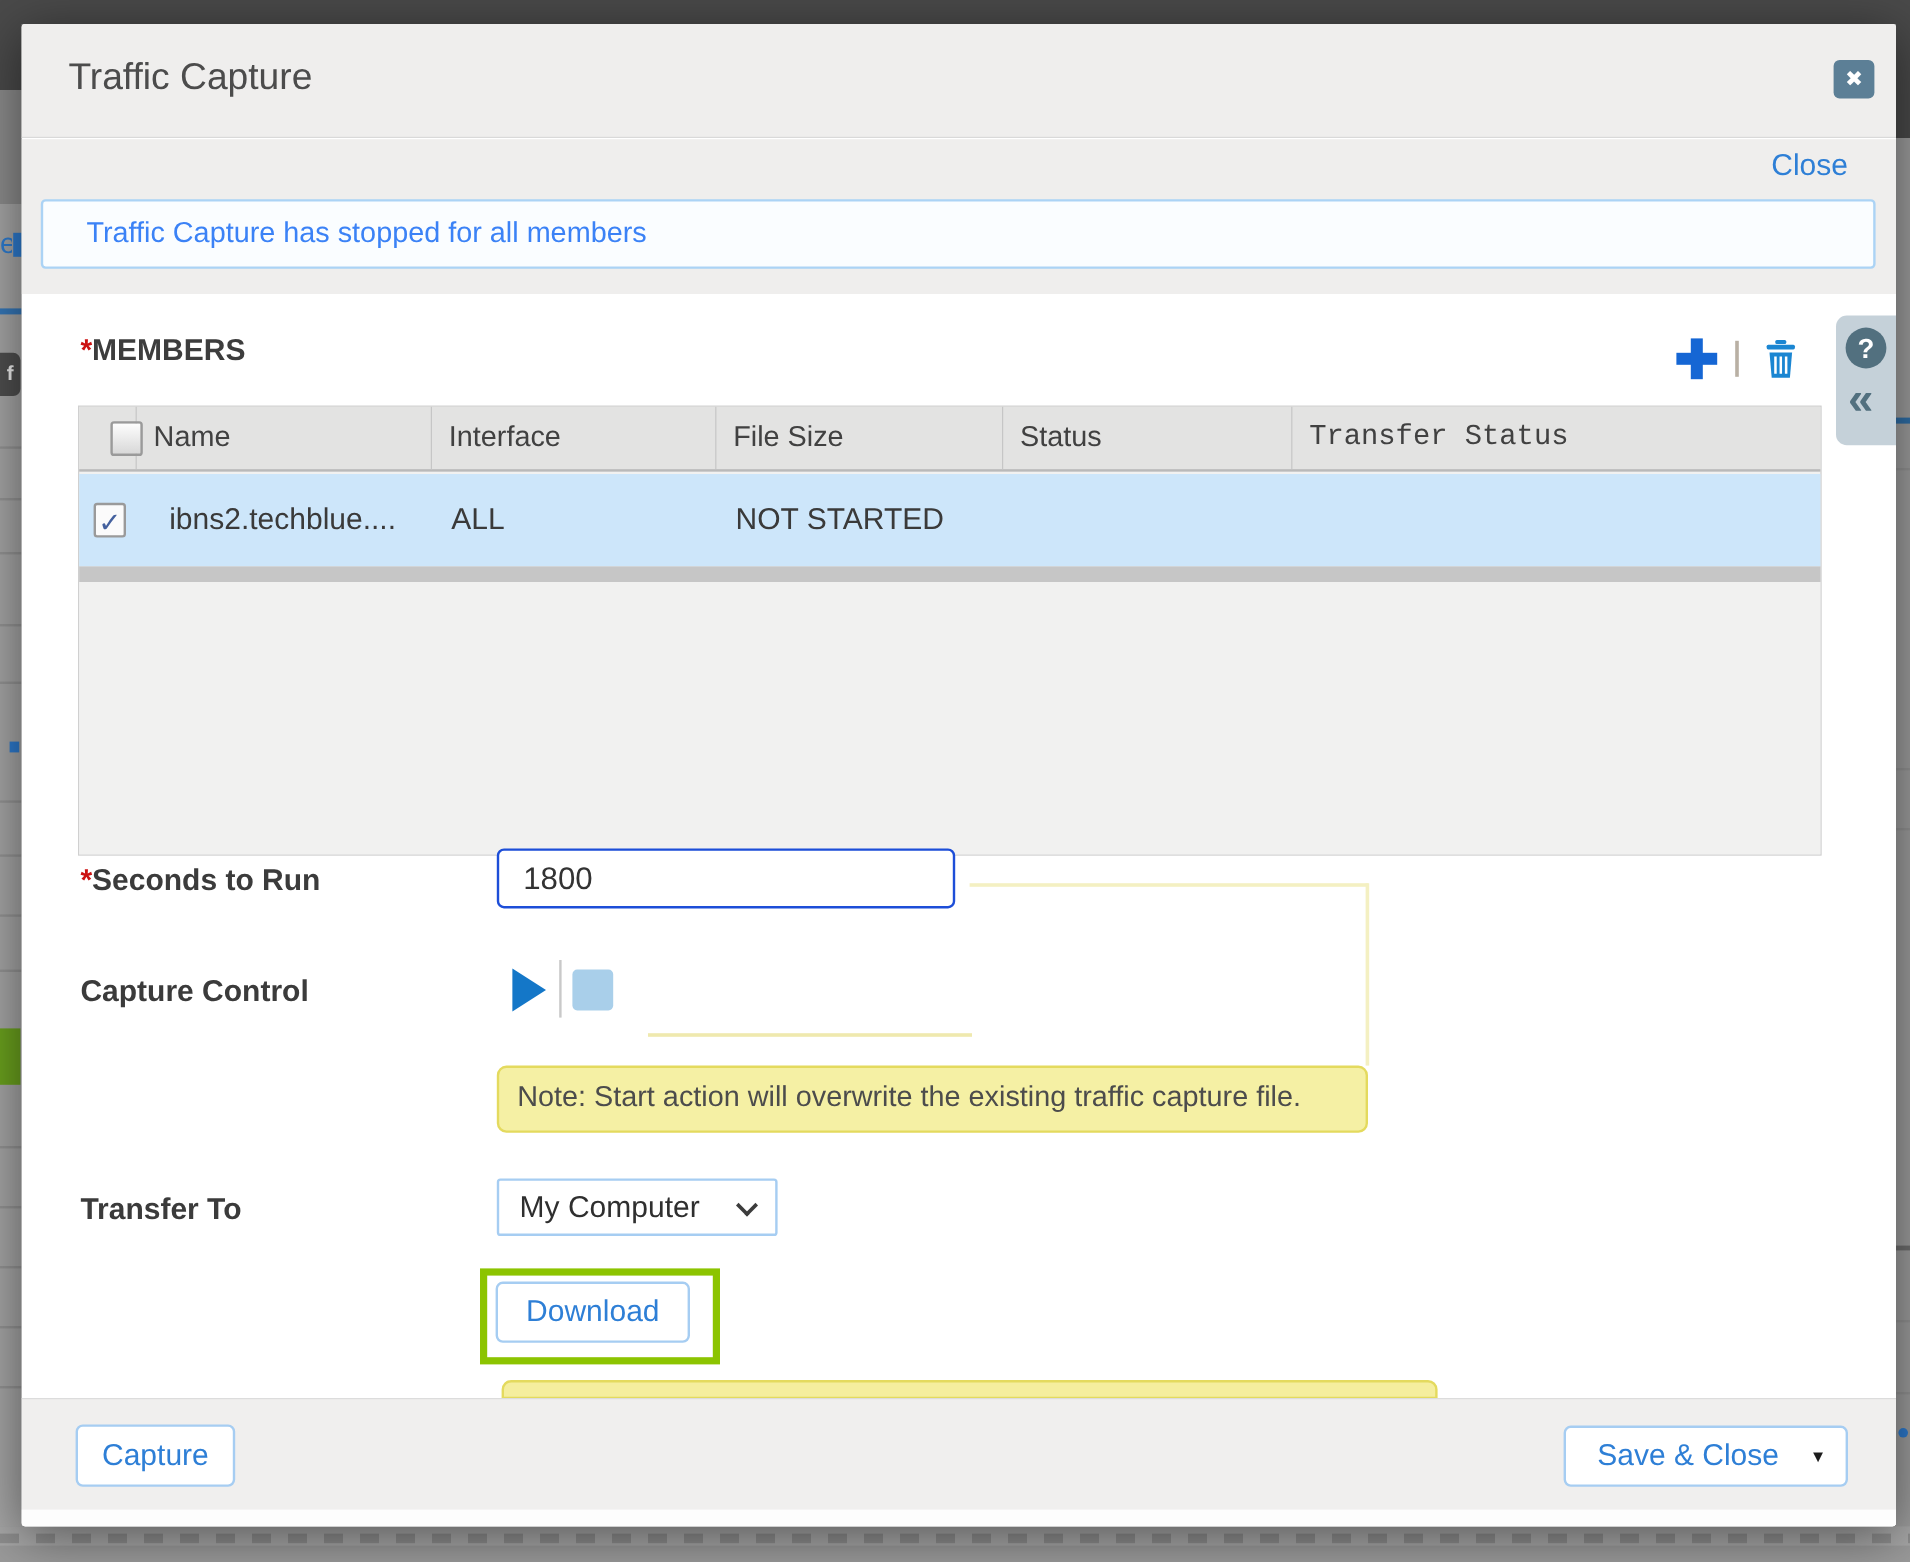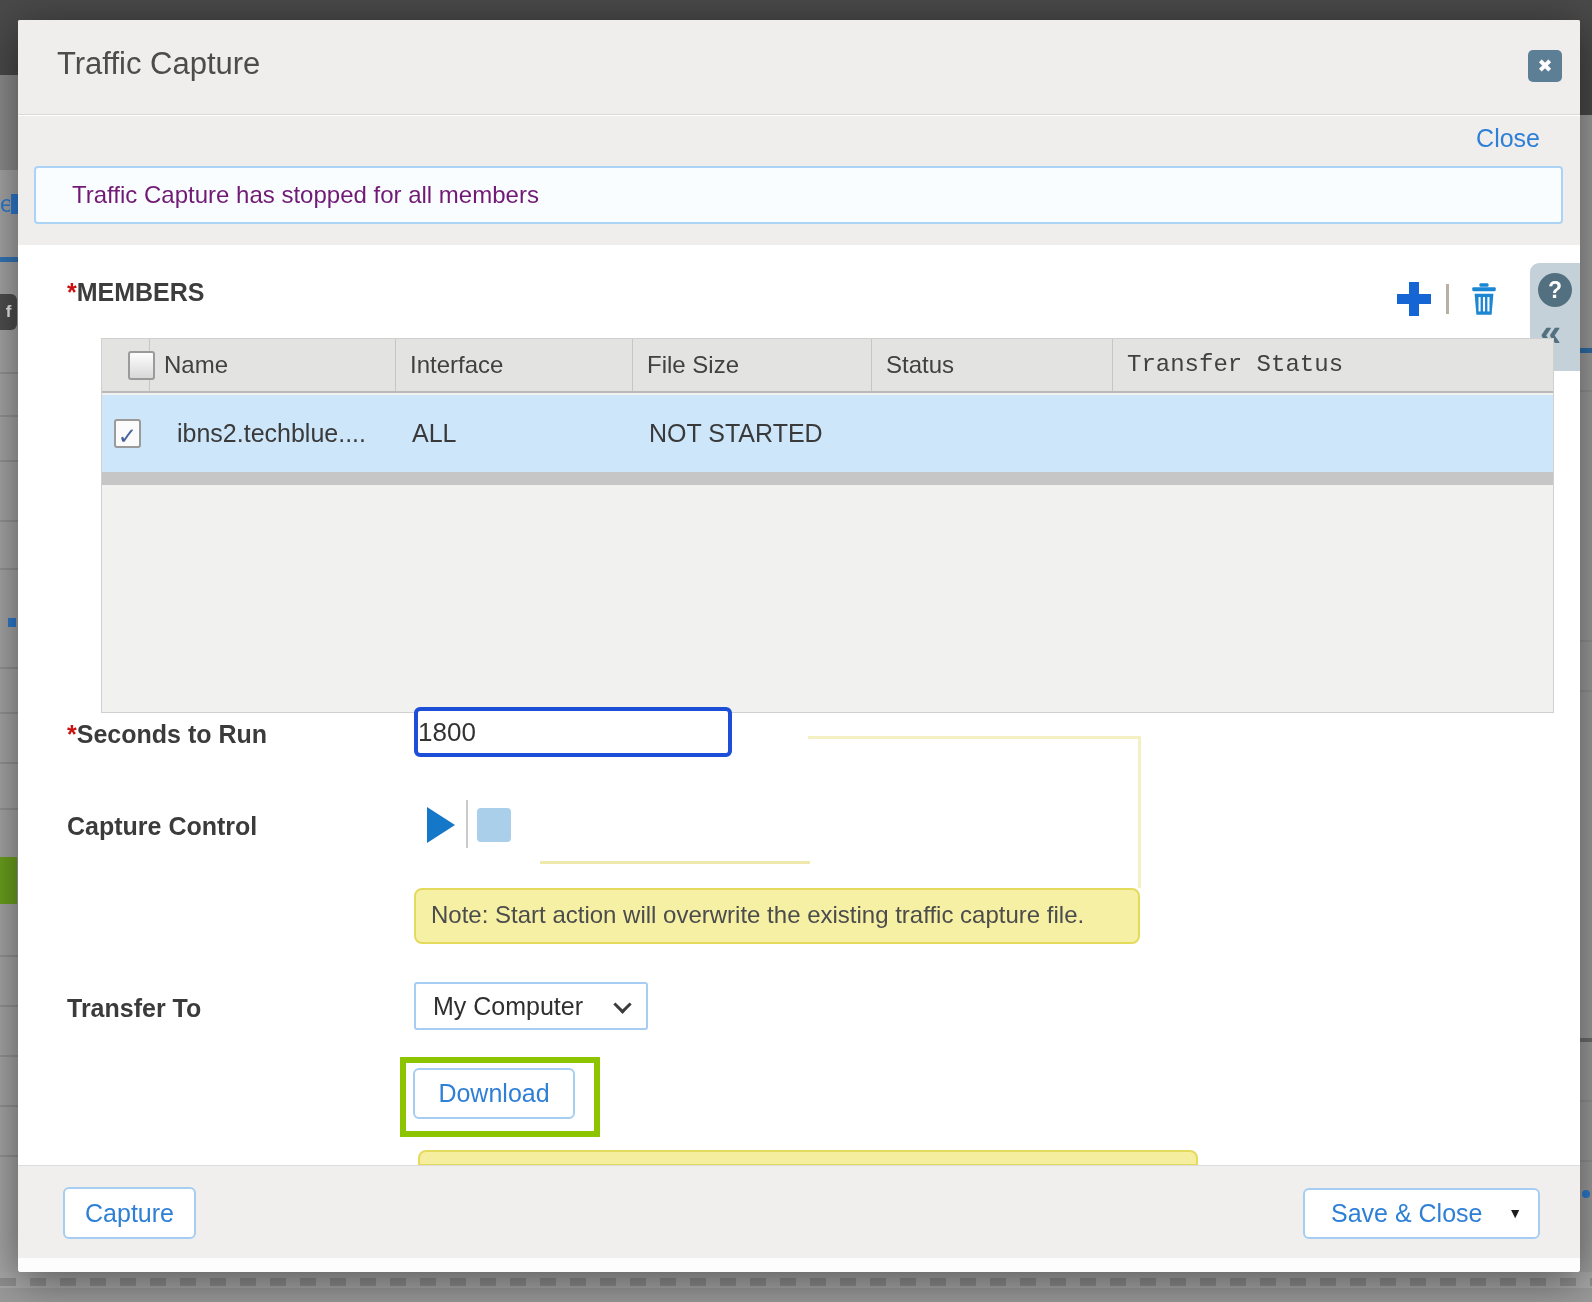--- a/index.html
+++ b/index.html
@@ -33,57 +33,57 @@
   
   .dialog { left:18px; top:20px; width:1562px; height:1252px; background:#fff;
      border-radius:3px; box-shadow:0 8px 45px rgba(0,0,0,.5); overflow:hidden; }
   .dlg-head { left:0; top:0; width:1562px; height:95px; background:#efeeed; border-bottom:1px solid #d9d9d9; }
   .dlg-title { left:39px; top:26px; font-size:31px; color:#4c4c4c; }
   .dlg-closebox { left:1510px; top:30px; width:34px; height:32px; background:#5c7f96; border-radius:5px;
      color:#fff; font-size:18px; text-align:center; line-height:32px; cursor:pointer; }
   .dlg-msgarea { left:0; top:96px; width:1562px; height:129px; background:#efeeed; }
   .close-link { top:104px; right:40px; font-size:25px; color:#2e7fd6; cursor:pointer; }
   .infobox { left:16px; top:146px; width:1529px; height:58px; background:#fafdff;
-     border:2px solid #abd3f5; border-radius:4px; font-size:24px; color:#701a75; line-height:54px; padding-left:36px; }
+     border:2px solid #abd3f5; border-radius:4px; font-size:24px; color:#3b82f6; line-height:54px; padding-left:36px; }
 
   .members-label { left:49px; top:258px; font-size:25px; font-weight:bold; color:#3d3d3d; }
   .req { color:#cc1111; font-weight:bold; }
 
   .icon-plus { left:1379px; top:262px; width:34px; height:34px; cursor:pointer; }
   .icon-plus::before { content:""; position:absolute; left:0; top:12px; width:34px; height:10px; background:#1566d4; }
   .icon-plus::after { content:""; position:absolute; left:12px; top:0; width:10px; height:34px; background:#1566d4; }
   .icon-sep { left:1428px; top:264px; width:3px; height:30px; background:#b9b0a4; }
   .icon-trash { left:1450px; top:262px; width:32px; height:34px; cursor:pointer; }
 
   .help-tab { left:1512px; top:243px; width:50px; height:108px; background:#c5d1d9; border-radius:9px 0 0 9px; }
   .help-circle { left:8px; top:10px; width:34px; height:34px; border-radius:50%; background:#52707f;
      color:#fff; font-size:23px; font-weight:bold; text-align:center; line-height:34px; cursor:pointer; }
   .collapse-glyph { left:10px; top:48px; font-size:38px; font-weight:bold; color:#52707f; cursor:pointer; line-height:44px; }
 
   
-  .grid { left:47px; top:318px; width:1453px; height:375px; border:1px solid #d0d0d0; background:#f1f1f0;margin-left:36px; }
+  .grid { left:47px; top:318px; width:1453px; height:375px; border:1px solid #d0d0d0; background:#f1f1f0; }
   .grid-head { left:0; top:0; width:1451px; height:54px; background:#e3e3e2; border-bottom:2px solid #b9b9b9; display:flex; }
   .gh-cell { border-right:1px solid #c6c6c6; font-size:24px; color:#414141; line-height:52px; padding-left:14px; }
   .gh-cell:last-child { border-right:none;font-family:Liberation Mono, monospace; }
   .w-chk { width:48px; } .w-name { width:246px; } .w-if { width:237px; }
   .w-fs { width:239px; } .w-st { width:241px; } .w-ts { flex:1; }
   .grid-row { left:0; top:56px; width:1451px; height:77px; background:#cde6fa; display:flex; cursor:pointer; }
   .gr-cell { font-size:25px; color:#3a3a3a; line-height:77px; padding-left:16px; }
   .gr-cell.name { padding-left:27px; }
   .chkbox { width:27px; height:29px; border:2px solid #9a9a9a; border-radius:3px; background:#fbfbfb; cursor:pointer; }
   .chkbox.header { margin:12px 0 0 12px; background:linear-gradient(#fdfdfd,#d8d8d8); }
   .chkbox.row { margin:24px 0 0 12px; text-align:center; }
   .chkmark { font-size:23px; font-weight:bold; color:#44619e; line-height:26px; }
   .scrollband { left:0; top:133px; width:1451px; height:13px; background:#c6c6c6; cursor:pointer; }
   .grid-empty { left:0; top:146px; width:1451px; height:227px; background:#f1f1f0; }
 
   
   .fld-label { left:49px; font-size:25px; font-weight:bold; color:#3b3b3b; }
-  .txt-input { left:396px; top:687px; width:318px; height:50px; border:4px solid #1d4ed8; border-radius:6px;
-     font-size:26px; color:#333; padding-left:0; font-family:inherit; background:#fff; }
+  .txt-input { left:396px; top:687px; width:382px; height:50px; border:2px solid #1d4ed8; border-radius:6px;
+     font-size:26px; color:#333; padding-left:20px; font-family:inherit; background:#fff; }
   .artifact { background:#f4f0c2; }
   .play-btn { left:409px; top:787px; width:0; height:0; border-top:18px solid transparent;
      border-bottom:18px solid transparent; border-left:28px solid #1477c8; cursor:pointer; }
   .ctl-sep { left:448px; top:780px; width:2px; height:48px; background:#c9c9c9; }
   .stop-btn { left:459px; top:788px; width:34px; height:34px; background:#a9cfea; border-radius:4px; cursor:pointer; }
   .notebox { left:396px; top:868px; width:726px; height:56px; background:#f5f0a4; border:2px solid #e4da5e;
      border-radius:8px; font-size:24px; color:#4c4c4c; line-height:50px; padding-left:15px; }
   .dropdown { left:396px; top:962px; width:234px; height:48px; background:#fff; border:2px solid #a6cdf2;
      border-radius:3px; font-size:25px; color:#2f2f2f; line-height:44px; padding-left:17px; cursor:pointer; }
   .dd-chevron { position:absolute; right:17px; top:14px; width:13px; height:13px;

